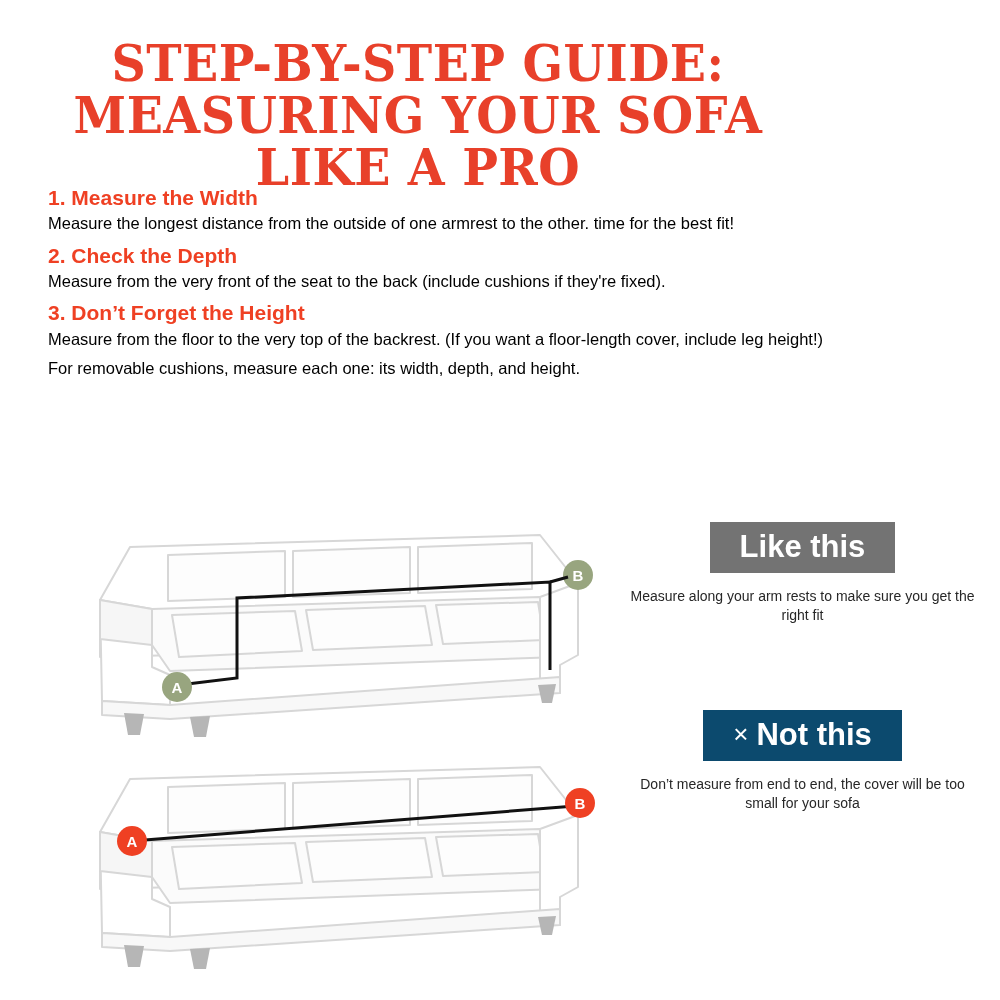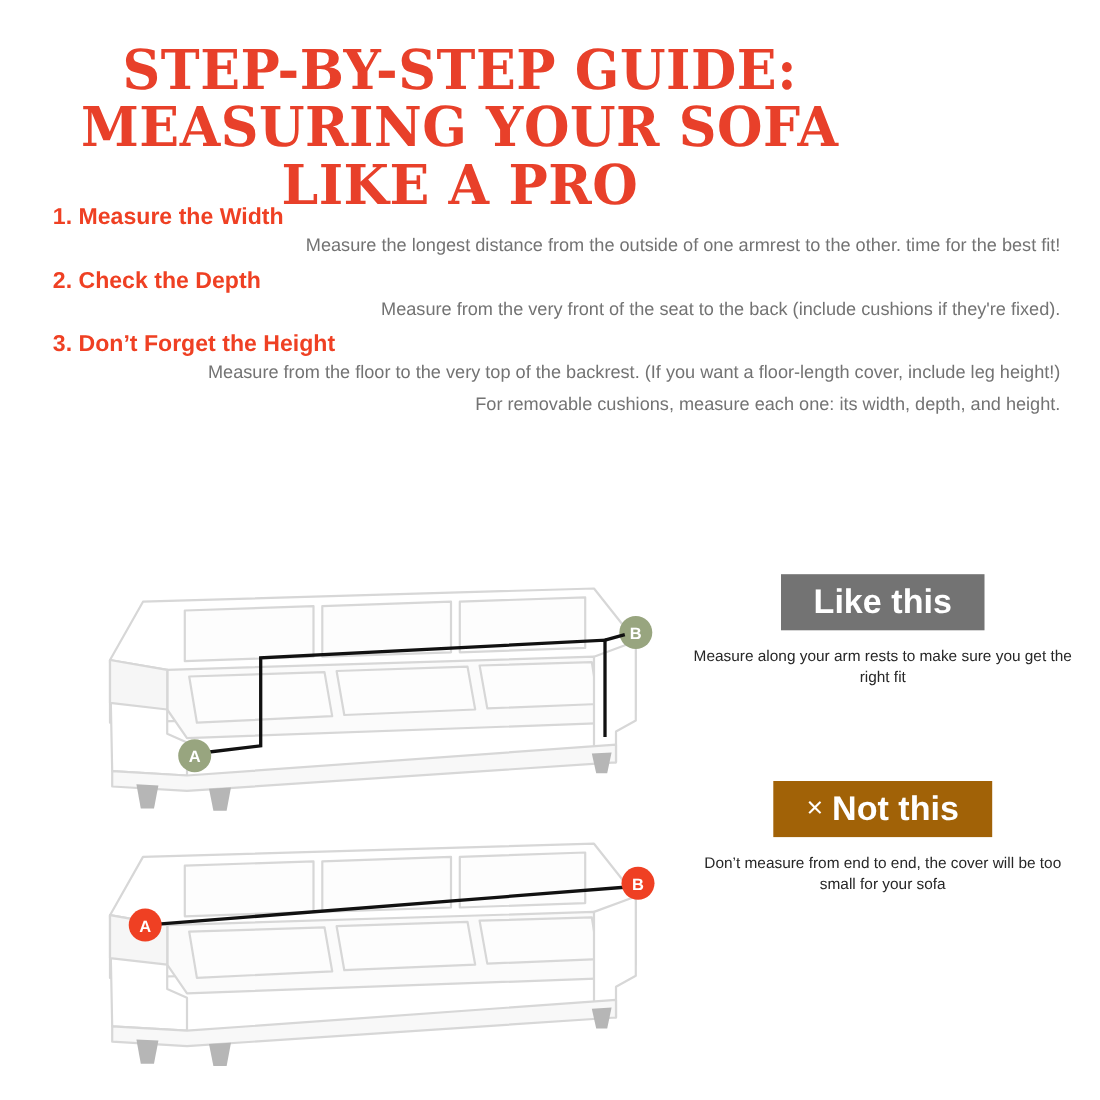--- a/index.html
+++ b/index.html
@@ -45,25 +45,24 @@
   }
   .step { margin-bottom: 6px; }
   .step-head {
     color: #ef4023;
     font-size: 21px;
     font-weight: bold;
     margin: 0 0 2px 0;
     line-height: 1.25;
   }
   .step-body {
-    color: #737373;
+    color: #000000;
     font-size: 16.5px;
     line-height: 1.3;
     margin: 0 0 8px 0;
-    text-align: right;
   }
 
   
   .illustrations {
     position: absolute;
     top: 505px;
     left: 40px;
     width: 600px;
     height: 470px;
   }
@@ -82,21 +81,21 @@
 
   .badge {
     display: inline-block;
     padding: 9px 30px 11px 30px;
     font-size: 31px;
     font-weight: bold;
     color: #ffffff;
     line-height: 1;
   }
   .badge-good { background: #737373; }
-  .badge-bad { background: #a16207; }
+  .badge-bad { background: #0c4a6e; }
   .badge .x-mark {
     font-size: 26px;
     font-weight: normal;
     margin-right: 8px;
     vertical-align: 2px;
   }
   .callout-text {
     margin-top: 14px;
     font-size: 14px;
     line-height: 1.38;

